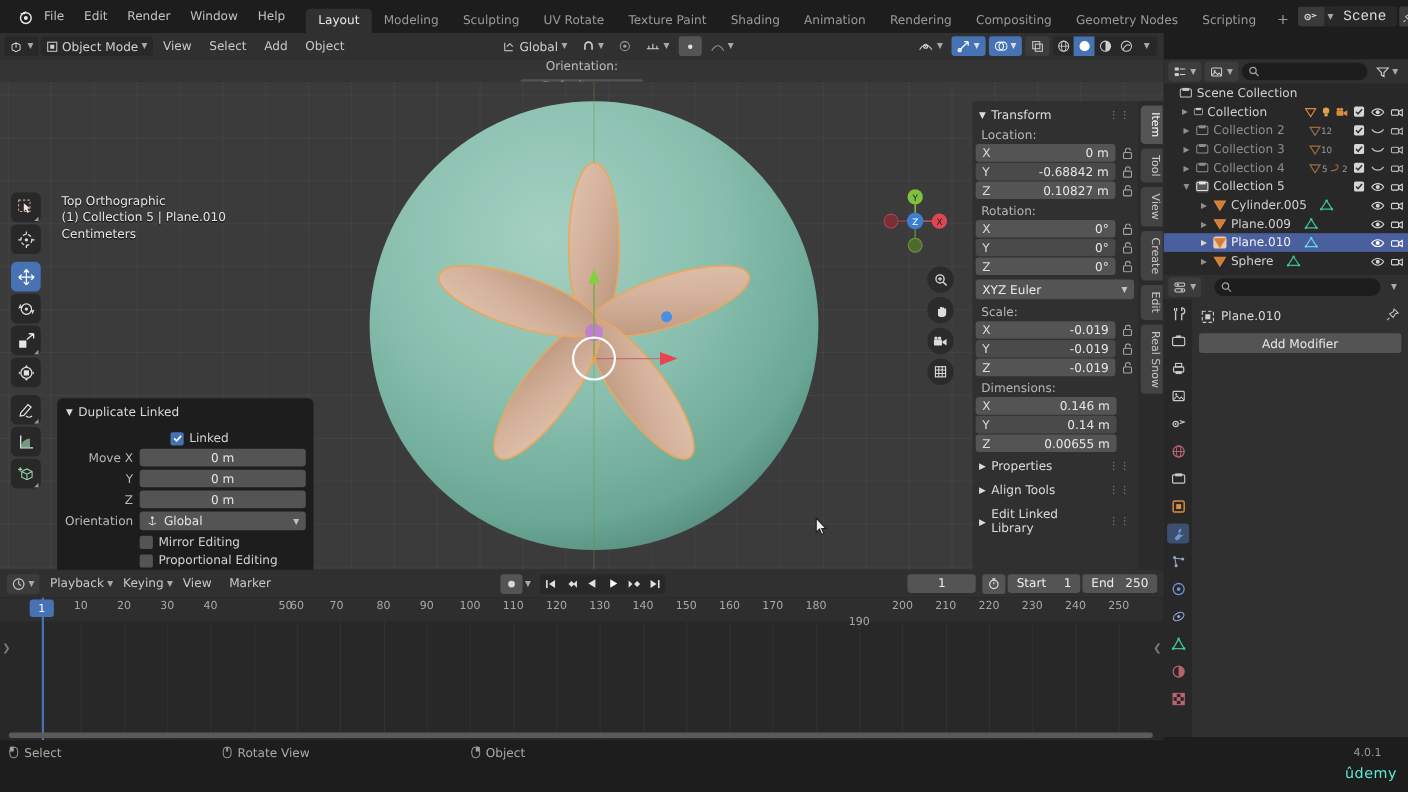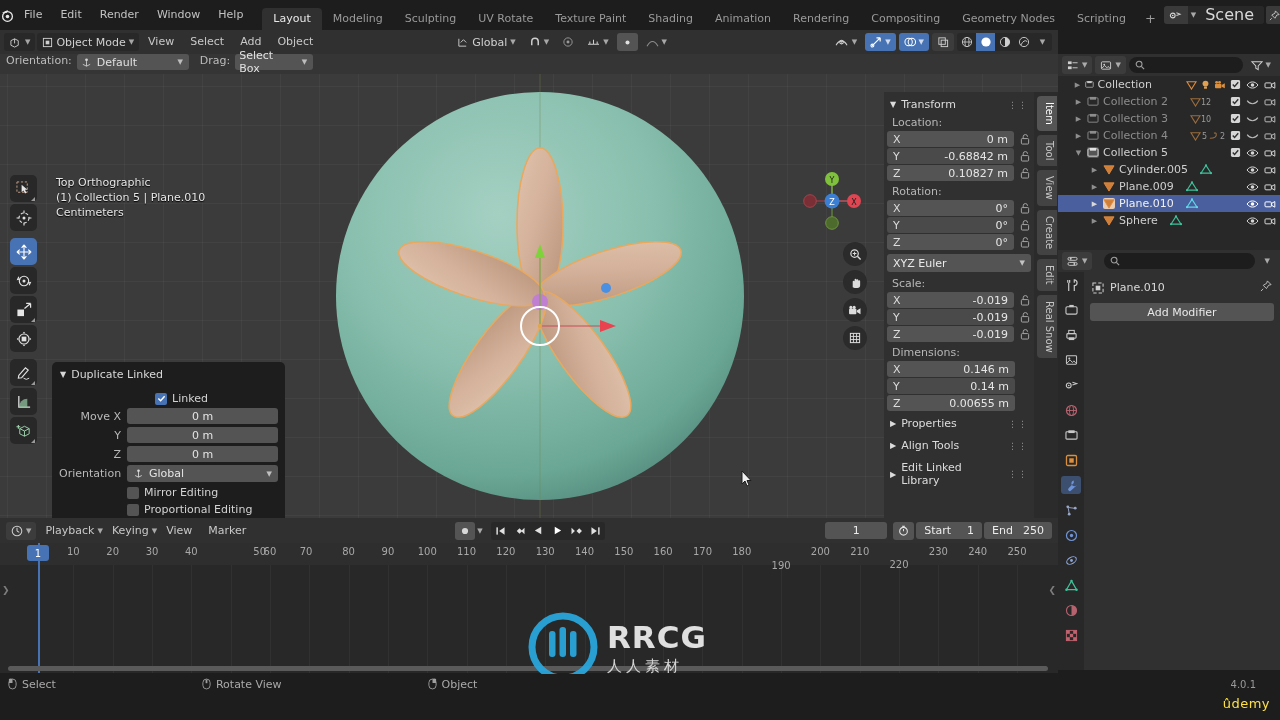--- a/index.html
+++ b/index.html
@@ -1,46 +1,46 @@
 <!DOCTYPE html>
 <html><head>
 <meta charset="utf-8">
 <style>
   * { box-sizing: border-box; margin:0; padding:0; }
   html,body { width:1280px; height:720px; overflow:hidden; background:#1d1d1d;
     font-family:"DejaVu Sans", sans-serif; font-size:11px; color:#d3d3d3; -webkit-font-smoothing:antialiased; }
   #app { position:relative; width:1280px; height:720px; }
 
   
-  .topbar { position:absolute; left:0; top:0; width:1280px; height:30px; background:#1d1d1d; display:flex; align-items:center; }
+  .topbar { position:absolute; left:0; top:0; width:1280px; height:30px; background:#1d1d1d; display:flex; align-items:center;padding-left:16px; }
   .blender-logo { width:26px; height:30px; display:flex; align-items:center; justify-content:center; }
   .menu-item { padding:0 9px; height:30px; line-height:30px; color:#c2c2c2; font-size:11px; cursor:default; white-space:nowrap;}
   .wstabs { display:flex; align-items:flex-end; height:30px; margin-left:10px; }
   .wstab { padding:0 11px; height:22px; line-height:22px; border-radius:4px 4px 0 0; color:#9a9a9a; font-size:11px; white-space:nowrap; }
   .wstab.active { background:#303030; color:#e8e8e8; }
   .wstab.plus { color:#9a9a9a; padding:0 8px; font-size:13px; }
   .topright { margin-left:auto; display:flex; align-items:center; height:30px; padding-right:4px; gap:2px; }
   .tfield { display:flex; align-items:center; height:18px; background:#282828; border-radius:3px; overflow:hidden; }
   .tfield .ic { width:24px; height:18px; display:flex; align-items:center; justify-content:center; background:#3a3a3a;}
-  .tfield .nm { padding:0 10px 0 6px; height:18px; line-height:18px; background:#282828; color:#d9d9d9; font-size:16px;}
+  .tfield .nm { padding:0 10px 0 6px; height:18px; line-height:18px; background:#282828; color:#d9d9d9; font-size:13px;font-family:Liberation Mono, monospace;}
   .minibtn { width:17px; height:18px; display:flex; align-items:center; justify-content:center; background:#3a3a3a; border-radius:2px;}
 
   
   .vpheader { position:absolute; left:0; top:30px; width:1058px; height:24px; background:#303030; display:flex; align-items:center; padding:0 4px; gap:2px;}
   .hbtn { display:flex; align-items:center; gap:3px; height:18px; padding:0 5px; border-radius:3px; background:#282828; color:#d0d0d0; font-size:11px; white-space:nowrap;}
   .hbtn.flat { background:transparent; }
   .hbtn.on { background:#4772b3; color:#fff;}
   .hmenu { padding:0 7px; height:24px; line-height:24px; color:#c8c8c8; font-size:11px;}
   .seg { display:flex; background:#282828; border-radius:3px; overflow:hidden; height:18px; align-items:center;}
   .seg .s { width:19px; height:18px; display:flex; align-items:center; justify-content:center;}
   .seg .s.on { background:#4772b3;}
   .caret { font-size:7px; opacity:.75; }
 
   
-  .tsbar { position:absolute; left:0; top:54px; width:1058px; height:20px; background:#353535; display:flex; align-items:flex-start; padding:0 6px; gap:5px; font-size:11px; color:#bcbcbc;}
+  .tsbar { position:absolute; left:0; top:54px; width:1058px; height:20px; background:#353535; display:flex; align-items:center; padding:0 6px; gap:5px; font-size:11px; color:#bcbcbc;flex-direction:column;}
   .tsfield { display:flex; align-items:center; gap:5px; height:16px; padding:0 6px 0 4px; background:#545454; border-radius:3px; color:#e0e0e0;}
 
   
   .viewport { position:absolute; left:0; top:74px; width:1058px; height:444px; overflow:hidden; background:#3b3b3b;}
   .vpgrid { position:absolute; inset:0; background-image:
       linear-gradient(to right, rgba(255,255,255,.035) 1px, transparent 1px),
       linear-gradient(to bottom, rgba(255,255,255,.035) 1px, transparent 1px);
     background-size:39px 39px; background-position:7px 12px;}
   .vptext { position:absolute; left:56px; top:101px; line-height:15px; font-size:11px; color:#e6e6e6; text-shadow:0 1px 1px #000;}
   .toolcol { position:absolute; left:10px; top:101px; width:27px; display:flex; flex-direction:column; gap:2px;}
@@ -113,21 +113,21 @@
   .vline { position:absolute; top:0; width:1px; height:108px; background:rgba(255,255,255,.045);}
   .playhead { position:absolute; left:38px; top:0; width:2px; height:130px; background:#4772b3;}
   .phbadge { position:absolute; left:27px; top:2px; width:22px; height:16px; background:#4772b3; border-radius:3px; color:#fff; font-size:10px; display:flex; align-items:center; justify-content:center;}
   .frfield { display:flex; align-items:center; height:17px; background:#545454; border-radius:3px; padding:0 8px; color:#ececec; font-size:11px;}
   .sbar { position:absolute; left:8px; top:666px; width:1040px; height:5px; background:#5a5a5a; border-radius:3px;}
 
   
   .statusbar { position:absolute; left:0; top:674px; width:1280px; height:20px; background:#1d1d1d; display:flex; align-items:center; padding:0 8px; gap:6px; font-size:11px; color:#a9a9a9;}
   .sitem { display:flex; align-items:center; gap:5px; margin-right:140px;}
   .ver { margin-left:auto; color:#9a9a9a; font-size:10px; padding-right:16px;}
-  .udemy { position:absolute; right:10px; top:696px; color:#fde047; font-size:13px; letter-spacing:.5px;}
+  .udemy { position:absolute; right:10px; top:696px; color:#5eead4; font-size:13px; letter-spacing:.5px;}
   .wm { position:absolute; left:527px; top:607px; width:230px; height:80px; opacity:.92; display:flex; align-items:center; gap:8px;}
 </style>
 </head>
 <body>
 
 <div id="app">
 
   <div class="topbar">
     <div class="blender-logo">
       <svg width="15" height="15" viewBox="0 0 16 16">
@@ -740,20 +740,27 @@
         <span></span>
       </div>
       <div class="hbtn" style="background:transparent;">
         <svg width="12" height="11" viewBox="0 0 13 12">
             <path d="M1 2 L12 2 L7.8 6.5 L7.8 10.5 L5.2 9 L5.2 6.5 Z" fill="none" stroke="#cfcfcf" stroke-width="1.1"></path>
           </svg>
         <span class="caret">▼</span>
       </div>
     </div>
 
+    <div class="olrow" style="padding-left:14px;">
+      <svg width="12" height="11" viewBox="0 0 13 12">
+          <rect x="1" y="2" width="11" height="8" rx="1" fill="none" stroke="#c8c8c8" stroke-width="1"></rect>
+          <rect x="3.2" y="1" width="6.6" height="3" fill="#c8c8c8"></rect>
+        </svg>
+      <span class="olname">Scene Collection</span>
+    </div>
 
     <div class="olrow" style="padding-left:16px;">
       <span class="arrow">▶</span>
       <svg width="12" height="11" viewBox="0 0 13 12">
           <rect x="1" y="2" width="11" height="8" rx="1" fill="none" stroke="#c8c8c8" stroke-width="1"></rect>
           <rect x="3.2" y="1" width="6.6" height="3" fill="#c8c8c8"></rect>
         </svg>
       <span class="olname">Collection</span>
       <span style="margin-left:30px;display:flex;gap:3px;align-items:center;">
         <svg width="11" height="10" viewBox="0 0 12 11">
@@ -1261,44 +1268,32 @@
         <div class="tick" style="left: 505.876px;">120</div>
         <div class="tick" style="left: 545.193px;">130</div>
         <div class="tick" style="left: 584.51px;">140</div>
         <div class="tick" style="left: 623.827px;">150</div>
         <div class="tick" style="left: 663.145px;">160</div>
         <div class="tick" style="left: 702.462px;">170</div>
         <div class="tick" style="left: 741.779px;">180</div>
         <div class="tick" style="left: 781.096px; margin-top: 14px;">190</div>
         <div class="tick" style="left: 820.414px;">200</div>
         <div class="tick" style="left: 859.731px;">210</div>
-        <div class="tick" style="left: 899.048px; margin-top: 13px;">220</div>
+        <div class="tick" style="left: 899.048px;">220</div>
         <div class="tick" style="left: 938.365px;">230</div>
         <div class="tick" style="left: 977.683px;">240</div>
         <div class="tick" style="left: 1017px;">250</div>
       </div>
     <div class="playhead"></div>
     <div class="phbadge">1</div>
     <div style="position:absolute;left:2px;top:42px;color:#7d7d7d;font-size:9px;">❯</div>
     <div style="position:absolute;right:2px;top:42px;color:#7d7d7d;font-size:9px;">❮</div>
   </div>
   <div class="sbar"></div>
 
-  <div class="wm">
-    <svg width="72" height="72" viewBox="0 0 72 72">
-      <circle cx="36" cy="36" r="31" fill="none" stroke="#29a8e0" stroke-width="7"></circle>
-      <rect x="22" y="20" width="6.5" height="26" rx="3" fill="#29a8e0"></rect>
-      <rect x="32.5" y="16" width="6.5" height="30" rx="3" fill="#29a8e0"></rect>
-      <rect x="43" y="20" width="6.5" height="26" rx="3" fill="#29a8e0"></rect>
-    </svg>
-    <div style="display:flex;flex-direction:column;gap:2px;">
-      <div style="font-size:31px;font-weight:bold;color:#efefef;letter-spacing:1px;">RRCG</div>
-      <div style="font-size:15px;color:#e2e2e2;letter-spacing:4px;">人人素材</div>
-    </div>
-  </div>
 
   <div class="statusbar">
     <div class="sitem">
       <svg width="9" height="12" viewBox="0 0 10 13">
           <rect x="1" y="1" width="8" height="11" rx="4" fill="none" stroke="#9f9f9f" stroke-width="1"></rect>
           <path d="M1 1 a4 4 0 0 1 4 0 L5 5.5 L1 5.5 Z" fill="#9f9f9f"></path>
         </svg>
       <span>Select</span>
     </div>
     <div class="sitem">

